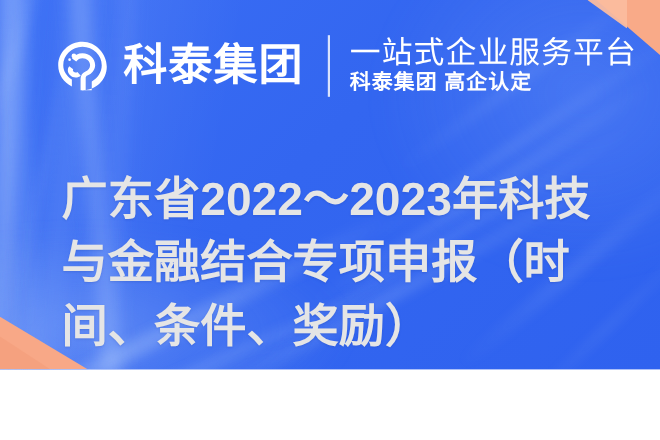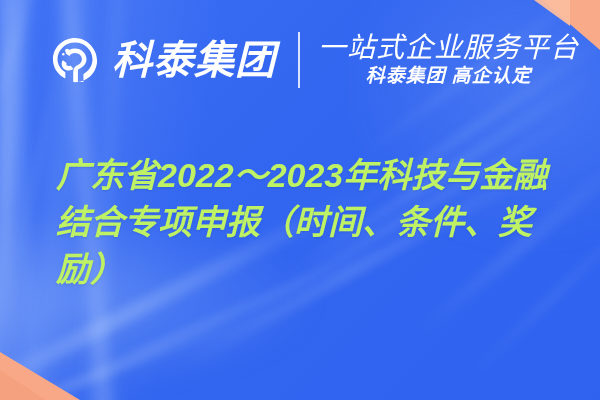--- a/index.html
+++ b/index.html
@@ -8,24 +8,23 @@
     padding: 0;
     background: #ffffff;
   }
   body {
     font-family: "Liberation Sans", "DejaVu Sans", sans-serif;
   }
 
   .banner {
     position: relative;
     width: 600px;
-    height: 400px;
+    height: 336px;
     overflow: hidden;
     background: #3569F2;
-    font-style: italic;
   }
 
   
   .bg-base {
     position: absolute;
     inset: 0;
     background:
       linear-gradient(100deg,
         rgba(255,255,255,0.00) 0%,
         rgba(255,255,255,0.06) 18%,
@@ -152,21 +151,20 @@
     height: 56px;
     margin: 0 18px 0 22px;
     background: rgba(255,255,255,0.82);
     flex: 0 0 auto;
   }
   .tagline-block {
     display: flex;
     flex-direction: column;
     justify-content: center;
     color: #ffffff;
-    text-align: center;
   }
   .tagline-main {
     font-size: 28px;
     line-height: 1.08;
     font-weight: 400;
     letter-spacing: 1px;
     white-space: nowrap;
     font-family: "Liberation Sans", "DejaVu Sans", sans-serif;
   }
   .tagline-sub {
@@ -178,22 +176,22 @@
     font-weight: 700;
     font-family: "Liberation Serif", "DejaVu Serif", serif;
   }
 
   
   .headline {
     position: absolute;
     left: 56px;
     top: 152px;
     width: 510px;
-    color: #bef264;
-    font-size: 34px;
+    color: #e5e5e5;
+    font-size: 42px;
     font-weight: 700;
     line-height: 1.38;
     letter-spacing: 0px;
     font-family: "Liberation Sans", "DejaVu Sans", sans-serif;
     text-shadow: 0 1px 2px rgba(20,50,140,0.18);
   }
 </style>
 </head>
 <body>
 

